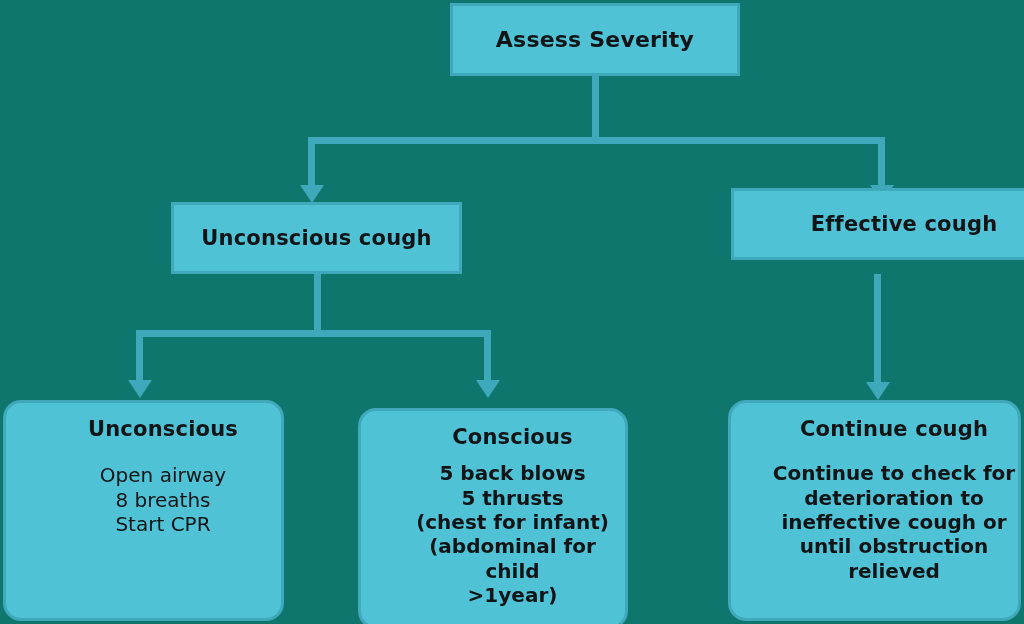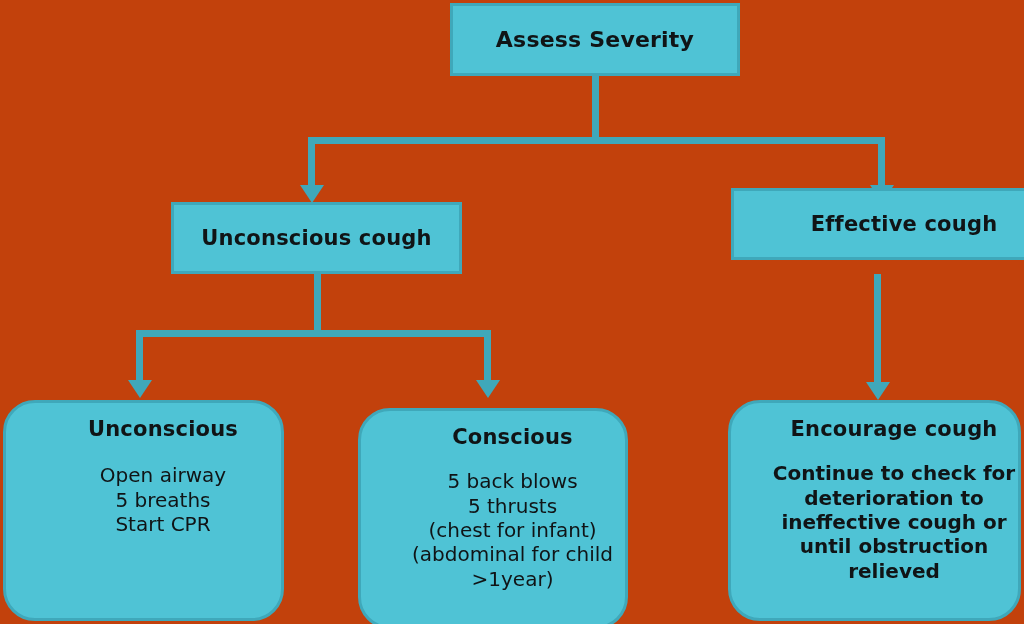--- a/index.html
+++ b/index.html
@@ -4,41 +4,41 @@
 <style>
   html, body {
     margin: 0;
     padding: 0;
     background: #000000;
   }
   #canvas {
     position: relative;
     width: 1024px;
     height: 624px;
-    background: #c2410c;
+    background: #0f766e;
     overflow: hidden;
     font-family: "DejaVu Sans", "Liberation Sans", sans-serif;
   }
 
   
   .node {
     position: absolute;
     box-sizing: border-box;
     background: #4FC3D5;
     border: 3px solid #3FA8BA;
     display: flex;
     flex-direction: column;
     align-items: center;
     justify-content: center;
     text-align: center;
     color: #101416;
     z-index: 3;
   }
   .node.rounded {
-    border-radius: 32px;
+    border-radius: 18px;
     padding-left: 39px;
   }
   .node-title {
     font-weight: bold;
     letter-spacing: 0.2px;
     line-height: 1.15;
   }
   .node-body {
     font-weight: normal;
     line-height: 1.22;
@@ -81,21 +81,21 @@
   #node-conscious .node-title,
   #node-encourage-cough .node-title {
     font-size: 21px;
   }
   #node-unconscious .node-body,
   #node-conscious .node-body,
   #node-encourage-cough .node-body {
     font-size: 20px;
     margin-top: 22px;
   }
-  #node-conscious .node-body { margin-top: 20px; }
+  #node-conscious .node-body { margin-top: 12px; font-weight: bold; }
   #node-encourage-cough .node-body { margin-top: 20px; font-weight: bold; }
 
   
   .conn {
     position: absolute;
     background: #3FA8BA;
     z-index: 1;
   }
   .conn.v { width: 7px; }
   .conn.h { height: 7px; }
@@ -139,35 +139,35 @@
     <div class="node-title">Unconscious cough</div>
   </div>
 
   <div class="node" id="node-effective-cough">
     <div class="node-title">Effective cough</div>
   </div>
 
   <div class="node rounded" id="node-unconscious">
     <div class="node-title">Unconscious</div>
     <div class="node-body">Open airway
-5 breaths
+8 breaths
 Start CPR</div>
   </div>
 
   <div class="node rounded" id="node-conscious">
     <div class="node-title">Conscious</div>
     <div class="node-body">5 back blows
 5 thrusts
 (chest for infant)
 (abdominal for child
 &gt;1year)</div>
   </div>
 
   <div class="node rounded" id="node-encourage-cough">
-    <div class="node-title">Encourage cough</div>
+    <div class="node-title">Continue cough</div>
     <div class="node-body">Continue to check for
 deterioration to
 ineffective cough or
 until obstruction
 relieved</div>
   </div>
 
 </div>
 
 </body></html>

